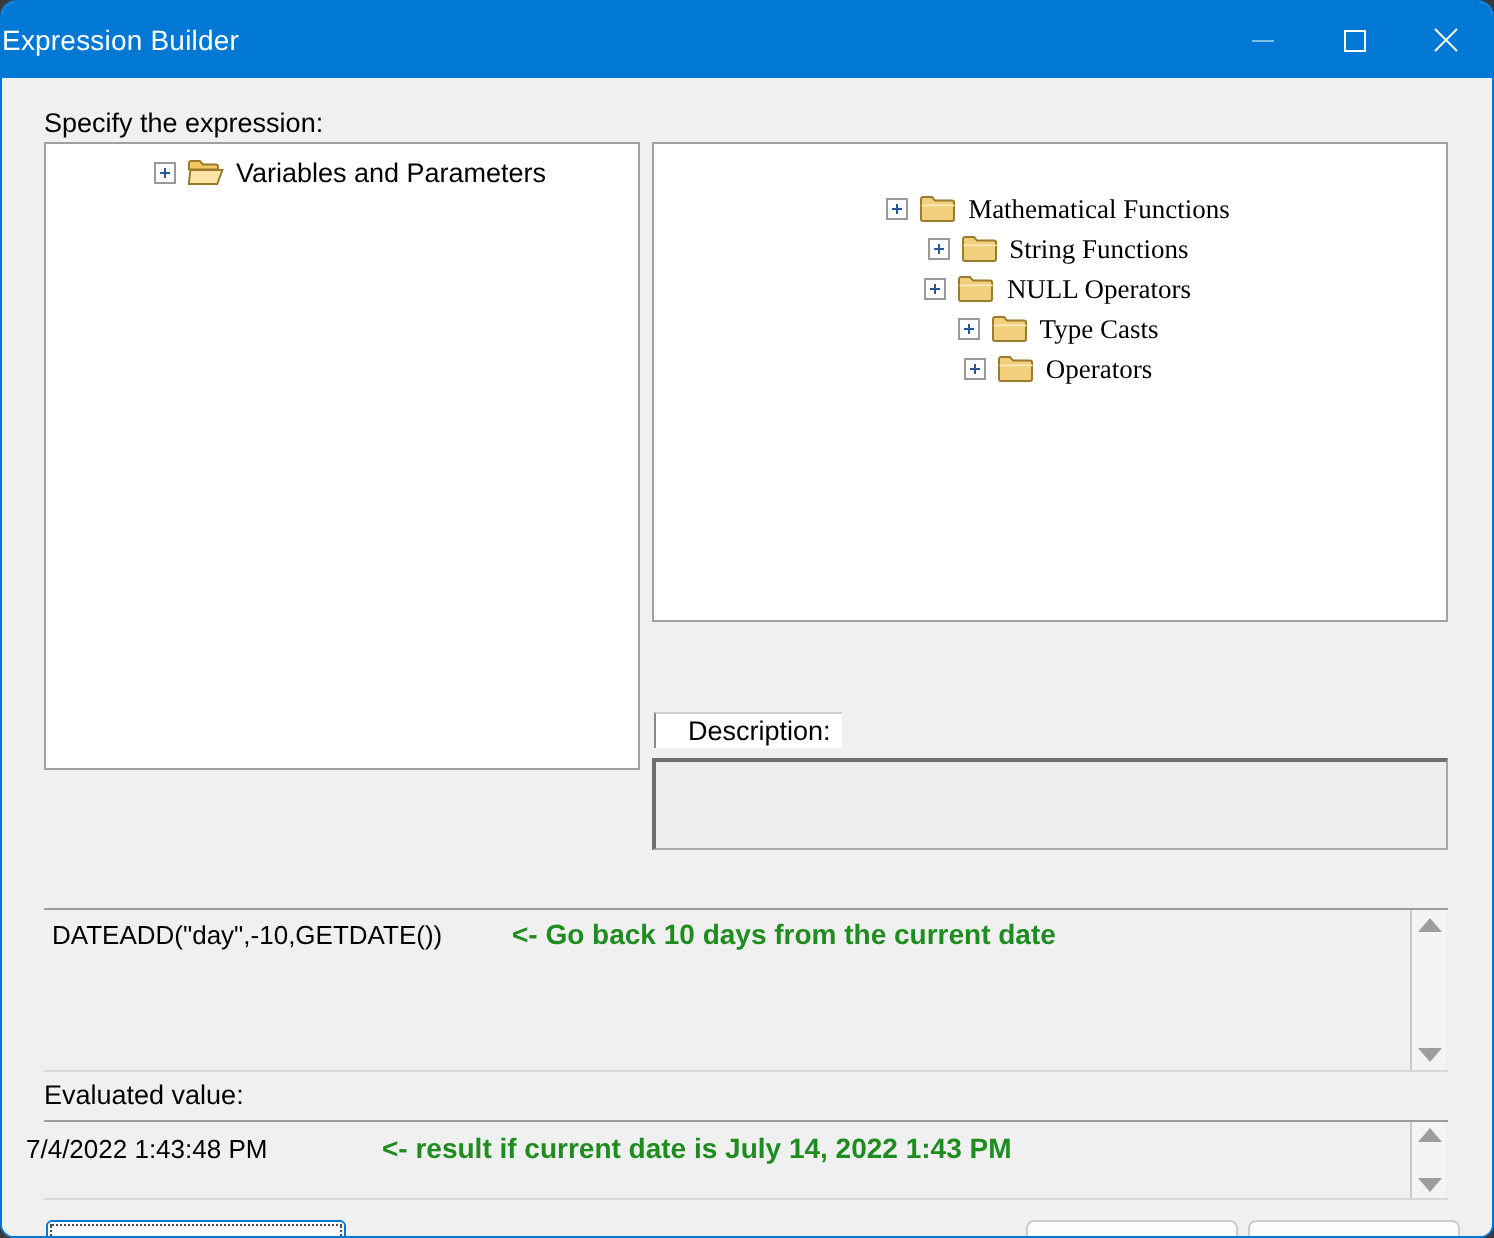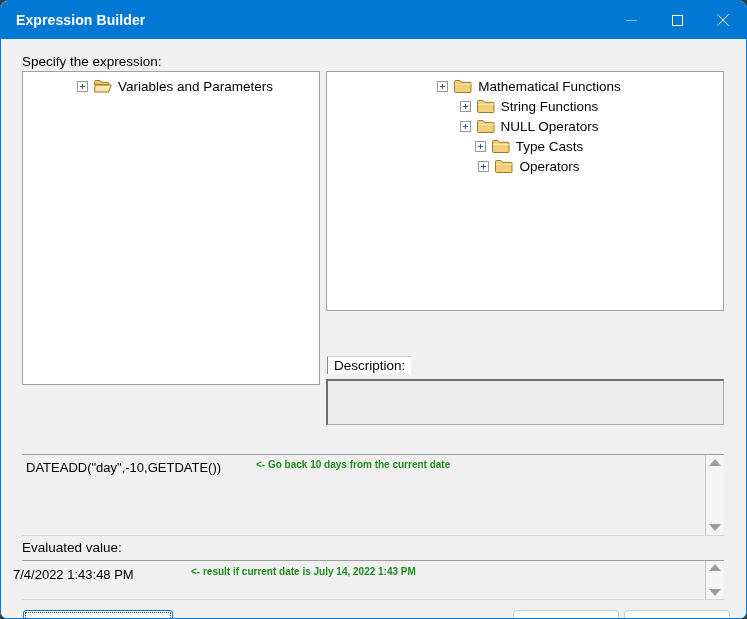--- a/index.html
+++ b/index.html
@@ -34,24 +34,22 @@
     width: 745px;
     height: 38px;
     background: #0078d4;
     display: flex;
     align-items: center;
     justify-content: space-between;
   }
   .title-text {
     color: #ffffff;
     font-size: 14px;
-    padding-left: 15px;
     letter-spacing: 0.1px;
     white-space: nowrap;
-    font-weight: bold;
   }
   .caption-buttons {
     display: flex;
     height: 38px;
     align-items: stretch;
   }
   .cap-btn {
     width: 46px;
     display: flex;
     align-items: center;
@@ -119,21 +117,21 @@
   .folder { width: 18px; height: 14px; margin-right: 6px; flex: 0 0 auto; }
   .tree-label { line-height: 15px; }
 
   
   .desc-label-box {
     position: absolute;
     left: 326px; top: 317px;
     background: #ffffff;
     border-left: 1px solid #888;
     border-top: 1px solid #cfcfcf;
-    padding: 1px 6px 1px 6px;
+    padding: 1px 6px 1px 16px;
     font-size: 13.5px;
     color: #000;
     white-space: nowrap;
   }
   #desc-box {
     position: absolute;
     left: 325px; top: 340px;
     width: 398px; height: 46px;
     box-sizing: border-box;
     background: #eeeeee;
@@ -154,21 +152,21 @@
   #eval-box  { left: 21px; top: 521px; width: 702px; height: 40px; }
 
   .field-text {
     position: absolute;
     font-size: 13px;
     color: #000000;
     white-space: nowrap;
   }
   .annot {
     position: absolute;
-    font-size: 10px;
+    font-size: 14px;
     font-weight: bold;
     color: #1e8c1e;
     white-space: nowrap;
   }
 
   
   .scrollbar {
     position: absolute;
     box-sizing: border-box;
     background: #f4f4f4;
@@ -261,21 +259,21 @@
               <path d="M0.5 2.5 a1 1 0 0 1 1-1 h4.5 l1.5 1.8 h6.5 a1 1 0 0 1 1 1 v1.4 h-14.5 z" fill="#f5c761" stroke="#9a7b2e" stroke-width="1"></path>
               <path d="M1.2 6 h16 l-2.6 7 h-14.2 z" fill="#fde5a8" stroke="#9a7b2e" stroke-width="1"></path>
             </svg>
           </span>
           <span class="tree-label">Variables and Parameters</span>
         </div>
       </div>
     </div>
 
     <div class="tree-panel" id="right-tree">
-      <div style="padding-top:4px;">
+      <div style="padding-top:22px;font-family:Liberation Serif, serif;">
         <div class="tree-row">
           <span class="expander"></span>
           <span class="folder">
             <svg width="18" height="14" viewBox="0 0 18 14">
               <path d="M0.5 2.5 a1 1 0 0 1 1-1 h4.5 l1.5 1.8 h8.5 a1 1 0 0 1 1 1 v8.2 a1 1 0 0 1 -1 1 h-14.5 a1 1 0 0 1 -1 -1 z" fill="#f2cf7d" stroke="#9a7b2e" stroke-width="1"></path>
               <path d="M0.8 5.2 h16.4 v0.9 h-16.4 z" fill="#fbe9b6"></path>
             </svg>
           </span>
           <span class="tree-label">Mathematical Functions</span>
         </div>

